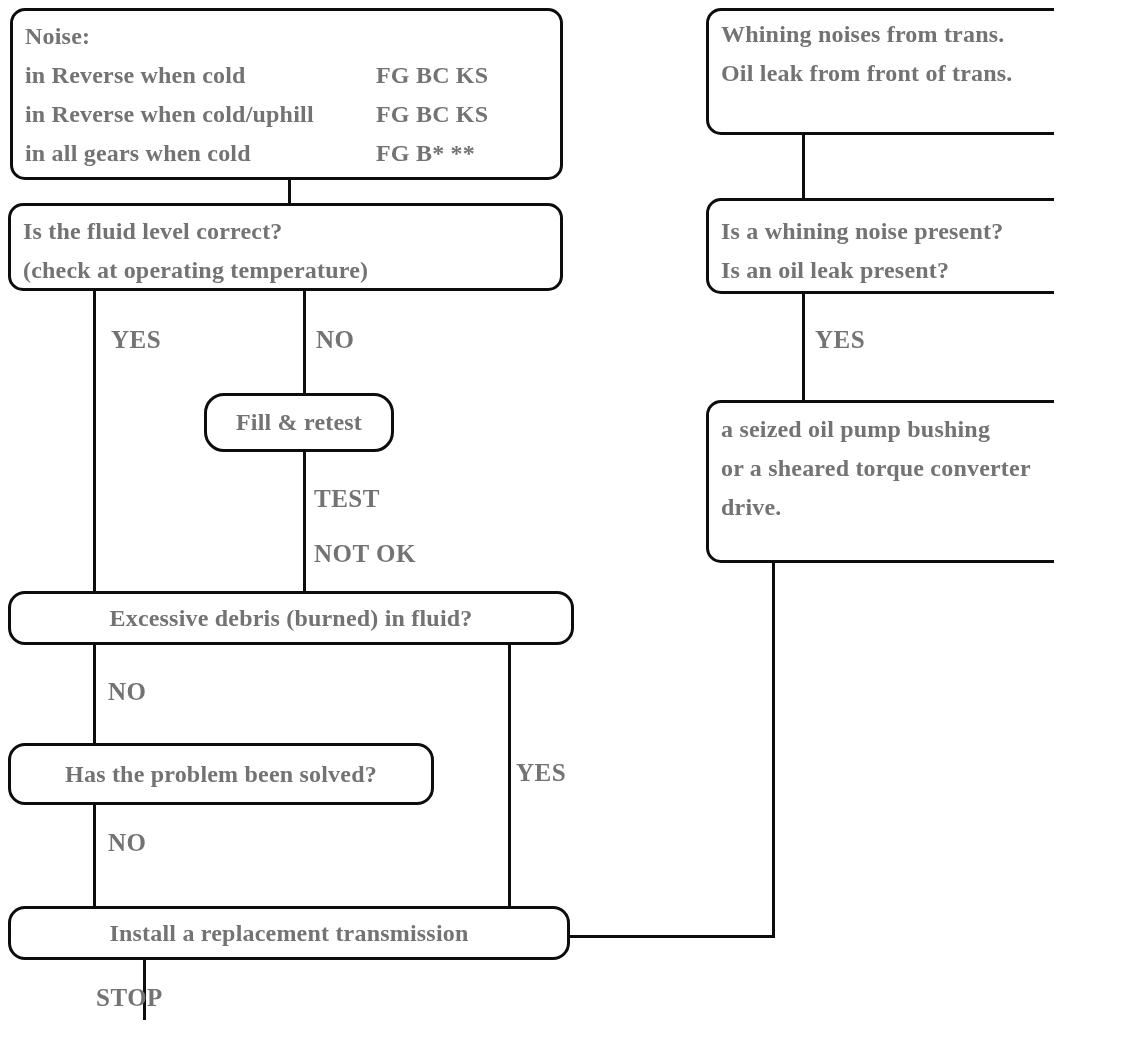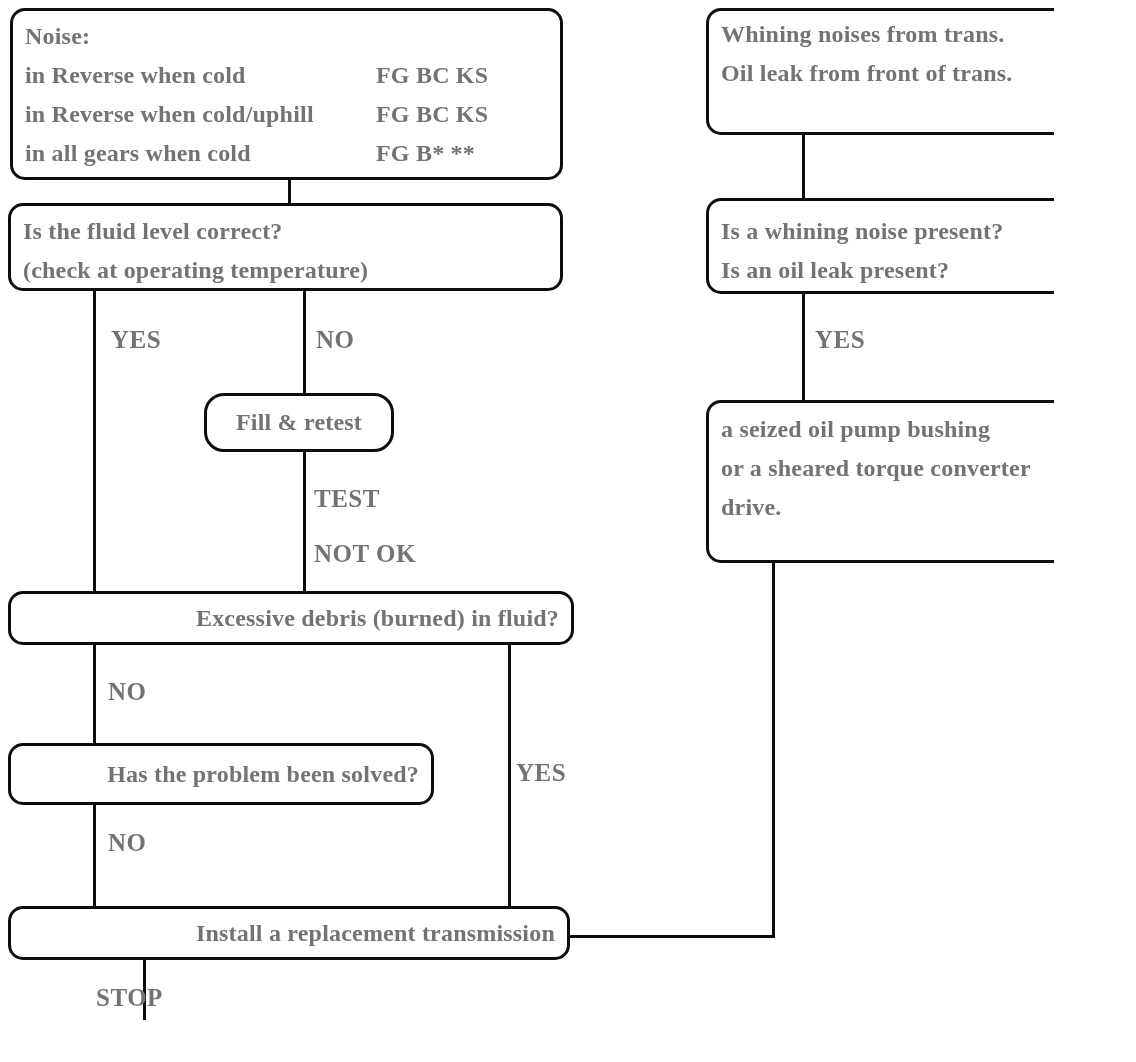--- a/index.html
+++ b/index.html
@@ -32,21 +32,22 @@
   .box .line { white-space: nowrap; }
   .center-box {
     display: flex;
     align-items: center;
     justify-content: center;
     text-align: center;
   }
   .vcenter-box {
     display: flex;
     align-items: center;
-    justify-content: flex-end;
+    justify-content: center;
+    border-radius: 17px;
   }
   .noise-row {
     display: flex;
     white-space: nowrap;
   }
   .noise-row .cond { flex: 1 1 auto; }
   .noise-row .code { flex: 0 0 172px; text-align: left; }
   .connector {
     position: absolute;
     background: #0d0d0d;

